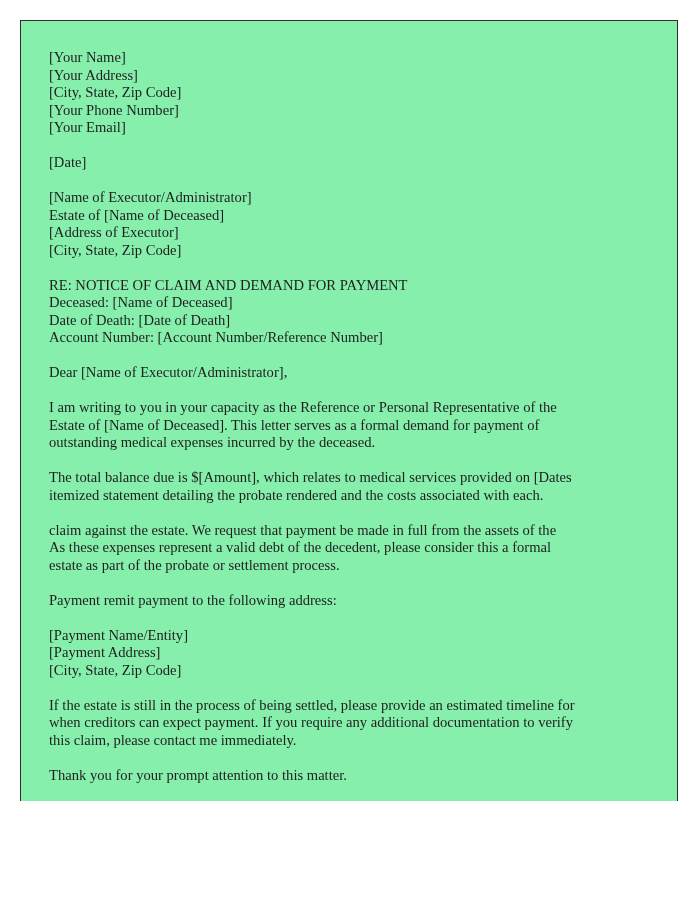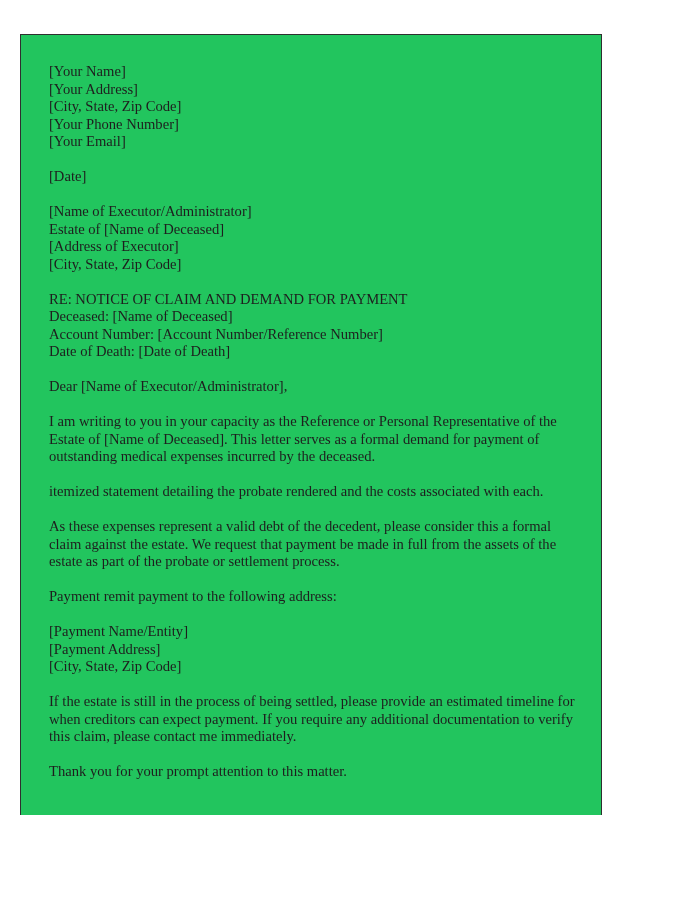--- a/index.html
+++ b/index.html
@@ -10,27 +10,26 @@
     width: 700px;
     height: 900px;
     background: #ffffff;
     position: relative;
     font-family: "Liberation Serif", "DejaVu Serif", serif;
   }
   .page-frame {
     position: absolute;
     left: 20px;
     top: 20px;
-    width: 582px;
+    width: 658px;
     height: 781px;
     box-sizing: border-box;
     border: 1.5px solid #2f2f2f;
     border-bottom: none;
-    background: #22c55e;
-    margin-top: 14px;
+    background: #86efac;
   }
   .letter {
     padding: 28px 12px 0 28px;
     font-size: 14.6px;
     line-height: 17.5px;
     color: #1e1e1e;
   }
   .block {
     margin: 0 0 17.5px 0;
   }
@@ -63,41 +62,42 @@
     <div class="block">
       <div class="line">[Name of Executor/Administrator]</div>
       <div class="line">Estate of [Name of Deceased]</div>
       <div class="line">[Address of Executor]</div>
       <div class="line">[City, State, Zip Code]</div>
     </div>
 
     <div class="block">
       <div class="line">RE: NOTICE OF CLAIM AND DEMAND FOR PAYMENT</div>
       <div class="line">Deceased: [Name of Deceased]</div>
+      <div class="line">Date of Death: [Date of Death]</div>
       <div class="line">Account Number: [Account Number/Reference Number]</div>
-      <div class="line">Date of Death: [Date of Death]</div>
     </div>
 
     <div class="block">
       <div class="line">Dear [Name of Executor/Administrator],</div>
     </div>
 
     <div class="block">
       <div class="line">I am writing to you in your capacity as the Reference or Personal Representative of the</div>
       <div class="line">Estate of [Name of Deceased]. This letter serves as a formal demand for payment of</div>
       <div class="line">outstanding medical expenses incurred by the deceased.</div>
     </div>
 
     <div class="block">
+      <div class="line">The total balance due is $[Amount], which relates to medical services provided on [Dates</div>
       <div class="line">itemized statement detailing the probate rendered and the costs associated with each.</div>
     </div>
 
     <div class="block">
+      <div class="line">claim against the estate. We request that payment be made in full from the assets of the</div>
       <div class="line">As these expenses represent a valid debt of the decedent, please consider this a formal</div>
-      <div class="line">claim against the estate. We request that payment be made in full from the assets of the</div>
       <div class="line">estate as part of the probate or settlement process.</div>
     </div>
 
     <div class="block">
       <div class="line">Payment remit payment to the following address:</div>
     </div>
 
     <div class="block">
       <div class="line">[Payment Name/Entity]</div>
       <div class="line">[Payment Address]</div>

